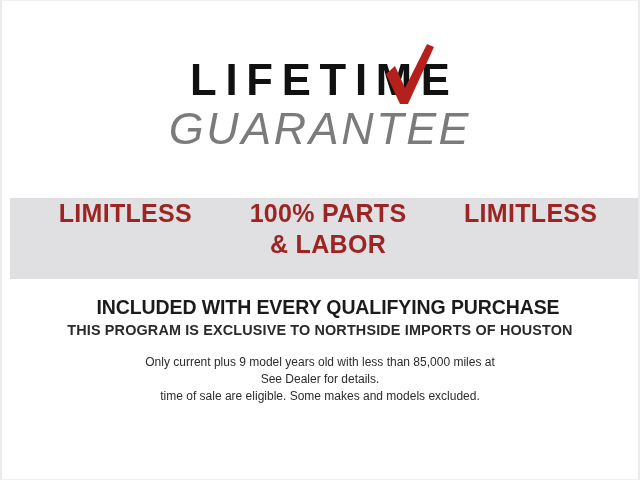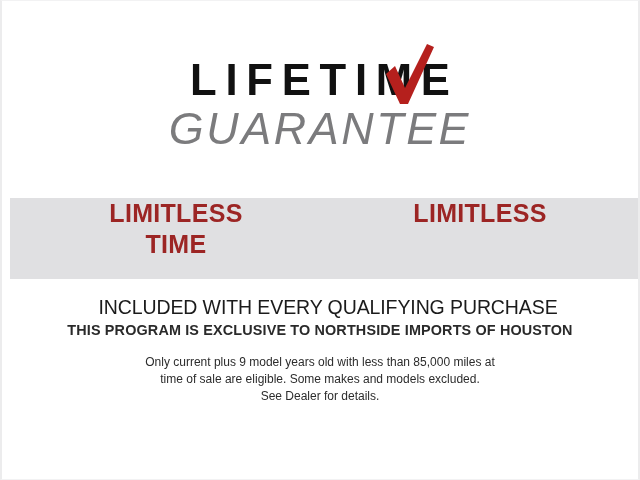--- a/index.html
+++ b/index.html
@@ -114,21 +114,21 @@
     position: absolute;
     top: 296px;
     left: 0;
     width: 100%;
     text-align: center;
     color: #231f20;
   }
 
   .disclaim-headline {
     font-family: "Liberation Sans", sans-serif;
-    font-weight: normal;
+    font-weight: bold;
     font-size: 19.5px;
     letter-spacing: -0.1px;
     line-height: 1.12;
     color: #1b1b1b;
     padding-left: 16px;
   }
 
   .disclaim-sub {
     margin-top: 3px;
     font-family: "Liberation Sans", sans-serif;
@@ -163,30 +163,33 @@
           <polygon points="3,30 12,22 22,44 44,0 51,3 25,60 17,60" fill="#b5201d"></polygon>
         </svg>
       </span>
     </div>
     <span class="logo-guarantee">GUARANTEE</span>
   </div>
 
   <div class="benefits-band">
     <div class="benefit-col">
       <span class="l1">LIMITLESS</span>
-      <span class="l2">TIME</span>
+    </div>
+    <div class="benefit-col">
+      <span class="l1">100% PARTS</span>
+      <span class="l2">&amp; LABOR</span>
     </div>
     <div class="benefit-col">
       <span class="l1">LIMITLESS</span>
     </div>
   </div>
 
   <div class="disclaimer">
     <div class="disclaim-headline">INCLUDED WITH EVERY QUALIFYING PURCHASE</div>
     <div class="disclaim-sub">THIS PROGRAM IS EXCLUSIVE TO NORTHSIDE IMPORTS OF HOUSTON</div>
     <div class="disclaim-body">
       <span class="bl">Only current plus 9 model years old with less than 85,000 miles at</span>
+      <span class="bl">See Dealer for details.</span>
       <span class="bl">time of sale are eligible. Some makes and models excluded.</span>
-      <span class="bl">See Dealer for details.</span>
     </div>
   </div>
 
 </div>
 
 </body></html>

